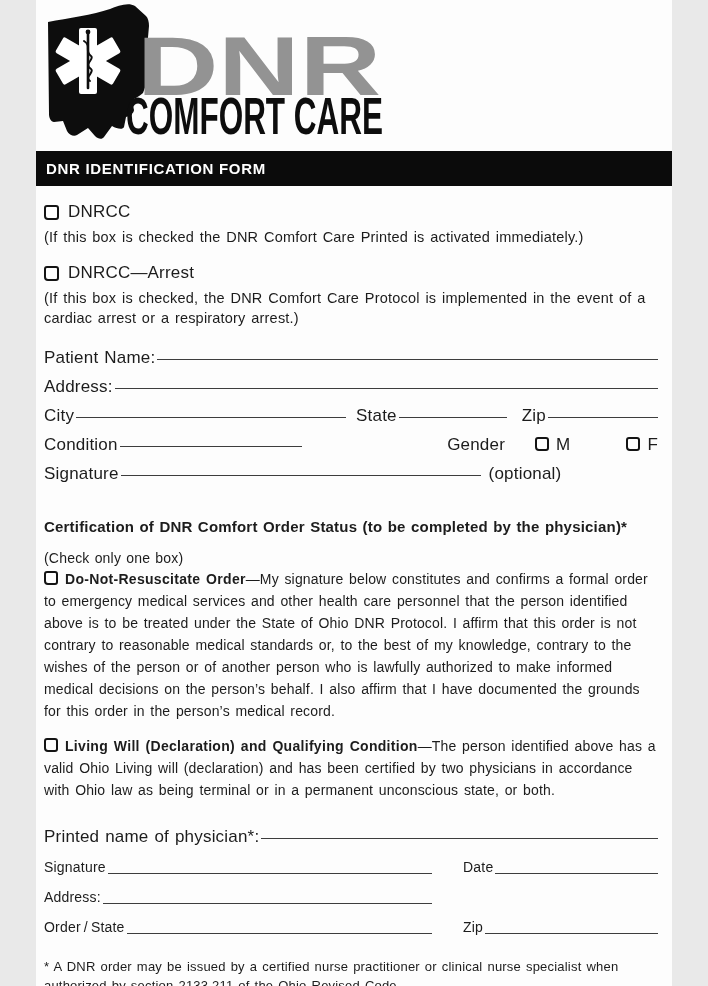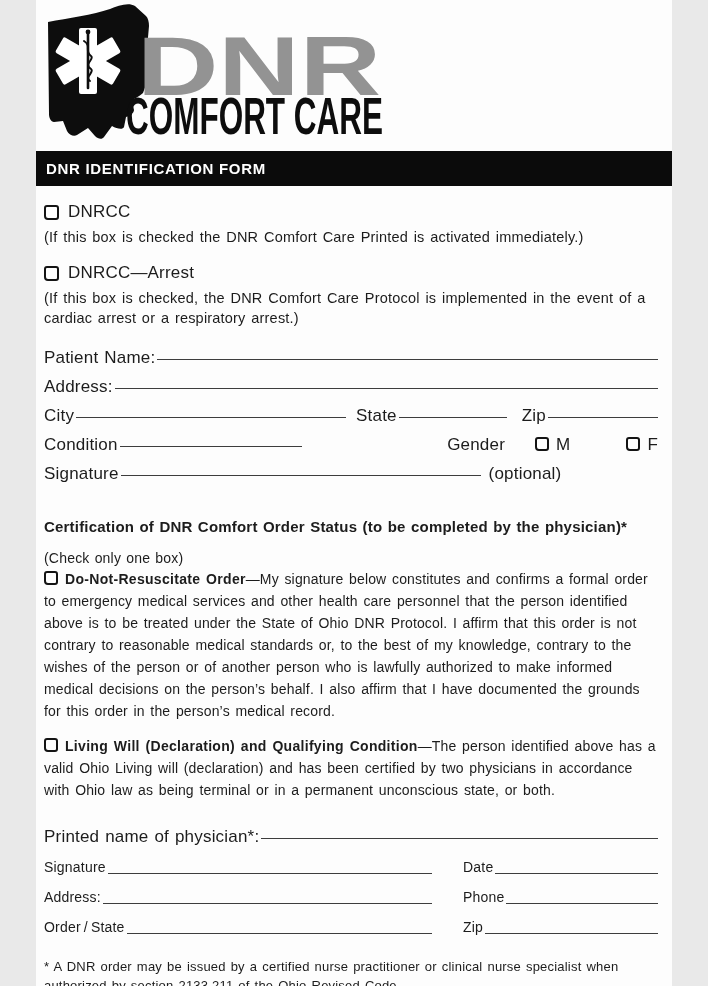--- a/index.html
+++ b/index.html
@@ -233,24 +233,20 @@
         <span>Date</span>
         <span class="line grow"></span>
       </span>
     </div>
 
     <div class="two-col">
       <span class="col-left">
         <span>Address:</span>
         <span class="line grow"></span>
       </span>
-      <span class="col-right">
-        <span>Phone</span>
-        <span class="line grow"></span>
-      </span>
     </div>
 
     <div class="two-col">
       <span class="col-left">
         <span>Order / State</span>
         <span class="line grow"></span>
       </span>
       <span class="col-right">
         <span>Zip</span>
         <span class="line grow"></span>

